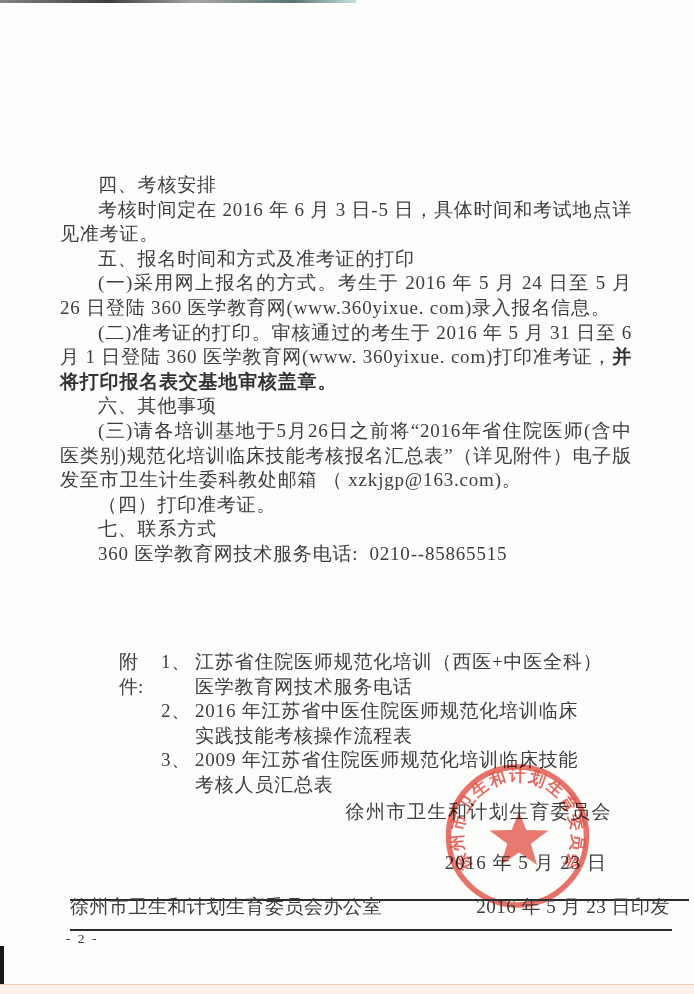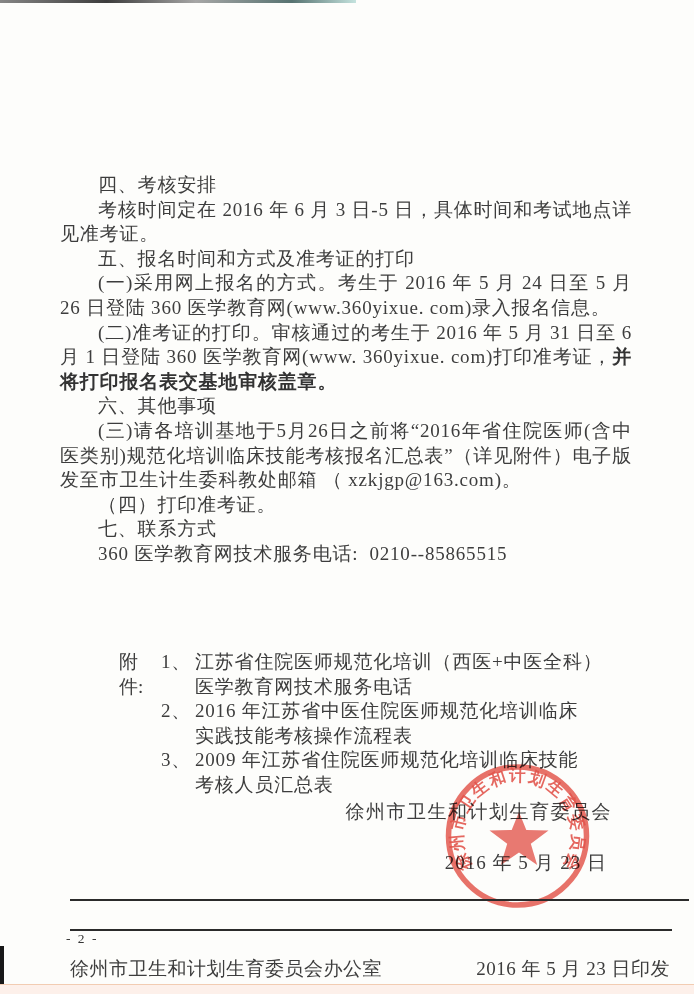--- a/index.html
+++ b/index.html
@@ -63,21 +63,21 @@
   .seal {
     position:absolute; left:440px; top:758px;
     mix-blend-mode:multiply; opacity:.87;
   }
   
   .footer-rule-top {
     position:absolute; left:70px; top:899px; width:619px; height:2px;
     background:#2b2b2b;
   }
   .footer-row {
-    position:absolute; left:70px; top:956px; width:600px;
+    position:absolute; left:70px; top:894px; width:600px;
     display:flex; justify-content:space-between;
     font-size:19px; letter-spacing:.5px;
   }
   .footer-rule-bottom {
     position:absolute; left:70px; top:929px; width:602px; height:2px;
     background:#2b2b2b;
   }
   .page-number {
     position:absolute; left:66px; top:931px;
     font-size:13.5px; letter-spacing:2px; color:#333;

